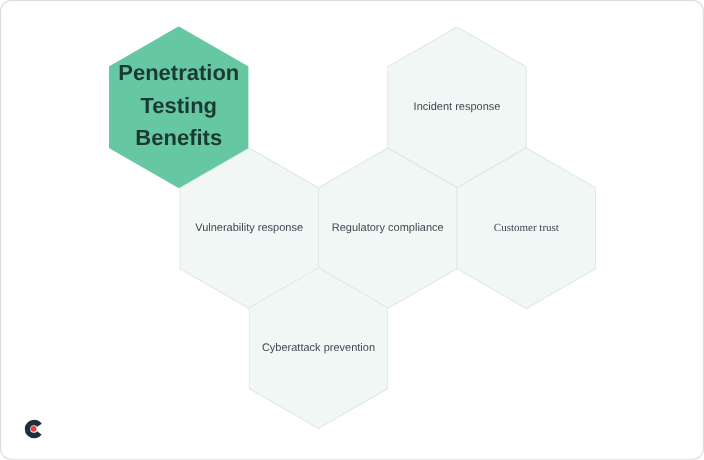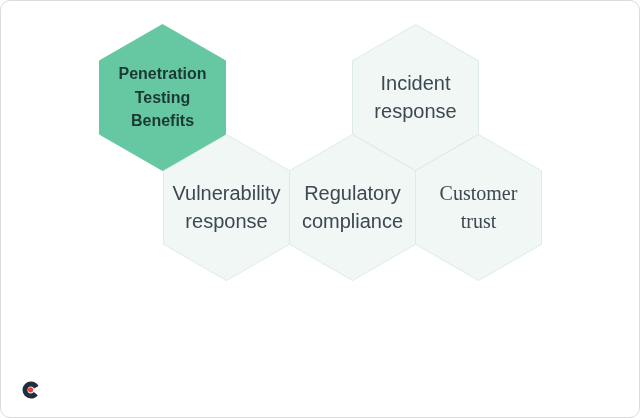--- a/index.html
+++ b/index.html
@@ -36,31 +36,31 @@
     stroke-width: 1;
   }
   .hex-label {
     position: absolute;
     inset: 0;
     display: flex;
     align-items: center;
     justify-content: center;
     text-align: center;
     padding: 0 11px;
-    font-size: 20px;
+    font-size: 10px;
     line-height: 1.38;
     font-weight: 500;
     color: #3c4852;
   }
   .hex-primary .hex-shape polygon {
     fill: #66c8a2;
     stroke: #66c8a2;
   }
   .hex-primary .hex-label {
-    font-size: 16px;
+    font-size: 20px;
     line-height: 1.47;
     font-weight: 600;
     color: #1b3833;
   }
   .hex-primary { z-index: 2; }
 
   
   .pos-title        { left: 98px;  top: 23px;  }
   .pos-incident     { left: 351px; top: 23px;  }
   .pos-vulnerability{ left: 162px; top: 133px; }
@@ -109,19 +109,25 @@
     <div class="hex-label">Regulatory compliance</div>
   </div>
 
   <div class="hex pos-customer">
     <svg class="hex-shape" viewBox="0 0 127 147" aria-hidden="true">
       <polygon points="63.5,0.5 126.5,36.75 126.5,110.25 63.5,146.5 0.5,110.25 0.5,36.75"></polygon>
     </svg>
     <div class="hex-label">Customer trust</div>
   </div>
 
+  <div class="hex pos-cyberattack">
+    <svg class="hex-shape" viewBox="0 0 127 147" aria-hidden="true">
+      <polygon points="63.5,0.5 126.5,36.75 126.5,110.25 63.5,146.5 0.5,110.25 0.5,36.75"></polygon>
+    </svg>
+    <div class="hex-label">Cyberattack prevention</div>
+  </div>
 
   <svg class="footer-logo" viewBox="0 0 18 18" aria-hidden="true">
     <circle cx="9" cy="9" r="6" fill="none" stroke="#1f2e3d" stroke-width="5" stroke-dasharray="30 7.7" stroke-dashoffset="33.85"></circle>
     <circle cx="8.6" cy="8.8" r="2.6" fill="#e8403a"></circle>
   </svg>
 
 </div>
 
 </body></html>

